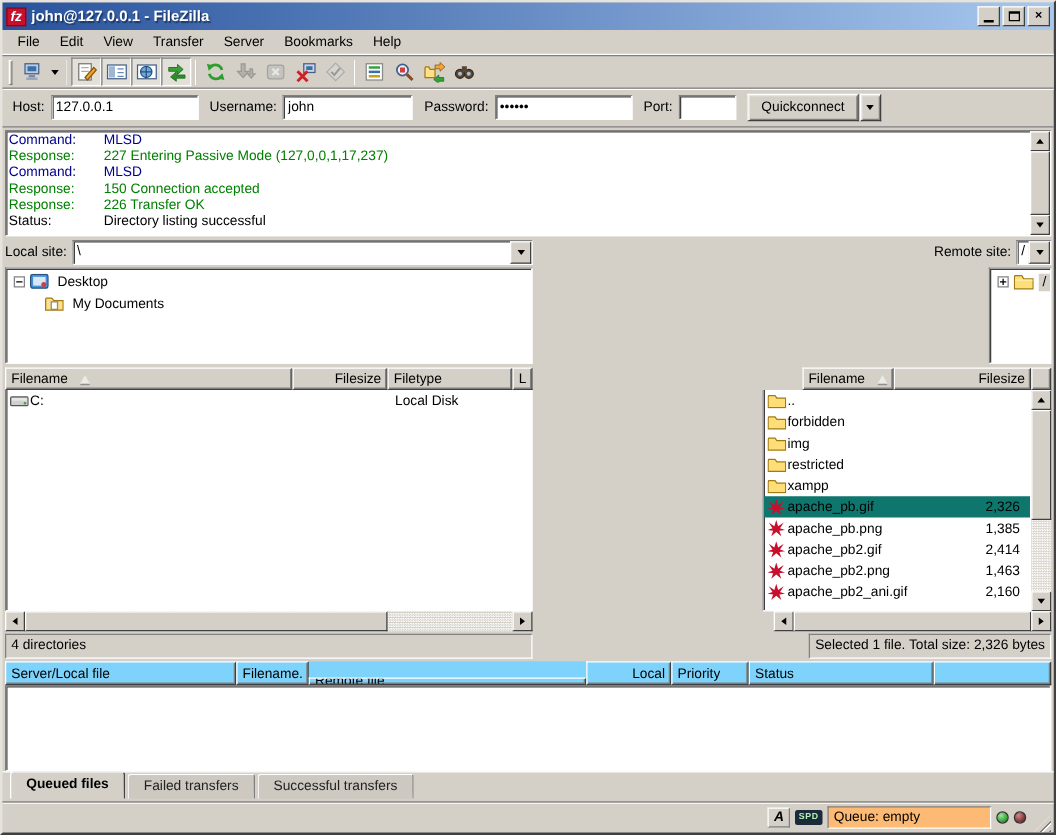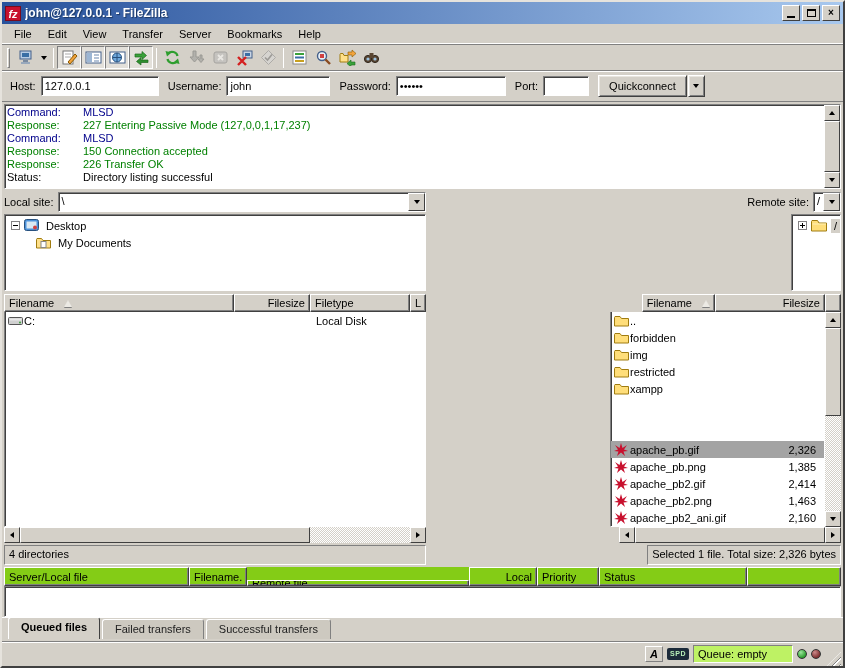--- a/index.html
+++ b/index.html
@@ -81,54 +81,54 @@
 
   
   .listhdr { height:18px; flex:0 0 18px; display:flex; background:#D4D0C8; }
   .hcol { border:1px solid; border-color:#fff #404040 #404040 #fff; box-shadow:inset -1px -1px 0 #808080; padding:1px 4px; display:flex; align-items:center; white-space:nowrap; overflow:hidden; }
   .hcol .txt { overflow:hidden; text-overflow:clip; }
   .sort-tri { width:0; height:0; border-left:4px solid transparent; border-right:4px solid transparent; border-bottom:7px solid #ECEAE4; margin-left:10px; filter:drop-shadow(0 1px 0 #808080); }
   .listbody { flex:1; background:#fff; border:1px solid; border-color:#808080 #fff #fff #808080; border-top:none; box-shadow:inset 1px 0 0 #404040; overflow:hidden; }
   .lrow { height:17px; display:flex; align-items:center; white-space:nowrap; }
   .lrow .c-name { flex:1; display:flex; align-items:center; padding-left:2px; overflow:hidden; }
   .lrow .c-size { flex:0 0 98px; text-align:right; padding-right:8px; }
-  .row-sel { background:#a3a3a3;margin-top:44px; }
+  .row-sel { background:#0f766e; }
   .ficon { width:17px; flex:0 0 17px; display:inline-flex; justify-content:center; }
   .listzone { display:flex; flex:1; min-height:0; }
   .listcol { flex:1; display:flex; flex-direction:column; min-width:0; }
 
   .panestatus { height:20px; flex:0 0 20px; margin-top:2px; border:1px solid; border-color:#808080 #fff #fff #808080; padding:2px 4px; white-space:nowrap; overflow:hidden; }
 
   
   .lc-name { flex:0 0 230px; }
   .lc-size { flex:0 0 76px; justify-content:flex-end; }
   .lc-type { flex:0 0 100px; }
   .lc-last { flex:1; }
   .lrow-local .c-name { flex:0 0 230px; }
   .lrow-local .c-size { flex:0 0 76px; }
   .lrow-local .c-type { flex:0 0 100px; padding-left:5px; }
 
   .rc-name { flex:1; }
   .rc-size { flex:0 0 110px; justify-content:flex-end; }
 
   
-  .queuehdr { height:19px; flex:0 0 19px; display:flex; background:#84cc16; margin:1px 2px 0 2px;justify-content:center; }
+  .queuehdr { height:19px; flex:0 0 19px; display:flex; background:#7dd3fc; margin:1px 2px 0 2px;justify-content:center; }
   .queuebody { flex:1; background:#fff; border:1px solid; border-color:#808080 #fff #fff #808080; box-shadow:inset 1px 1px 0 #404040; margin:0 2px; }
   .qc0{flex:0 0 185px;} .qc1{flex:0 0 58px;} .qc2{flex:0 0 222px;margin-top:13px;} .qc3{flex:0 0 68px; justify-content:flex-end;} .qc4{flex:0 0 62px;} .qc5{flex:0 0 148px;} .qc6{flex:1;}
 
   .tabs { height:24px; flex:0 0 24px; display:flex; align-items:flex-start; padding:1px 4px 0 6px; gap:2px; border-top:1px solid #fff; }
   .tab { height:20px; padding:3px 12px 0 12px; background:#CDC9C0; border:1px solid; border-color:#fff #808080 #808080 #fff; border-bottom:none; border-radius:3px 3px 0 0; color:#222; }
   .tab-active { background:#D4D0C8; font-weight:bold; height:22px; margin-top:-2px; color:#000; border-color:#fff #404040 transparent #fff; }
 
   
   .statusbar { height:25px; flex:0 0 25px; border-top:1px solid #808080; box-shadow:inset 0 1px 0 #fff; display:flex; align-items:center; padding:0 2px 0 6px; gap:4px; }
   .sb-spacer { flex:1; }
   .ind-ascii { width:18px; height:16px; border:1px solid; border-color:#fff #808080 #808080 #fff; display:flex; align-items:center; justify-content:center; font-weight:bold; font-size:11px; font-style:italic; }
   .ind-spd { height:12px; padding:1px 3px; background:#1C2B3A; color:#B8F0B8; font-size:7px; font-weight:bold; line-height:10px; border-radius:2px; letter-spacing:0.5px; }
-  .queuebox { width:100px; height:18px; border:1px solid; border-color:#808080 #fff #fff #808080; background:#bef264; padding:2px 4px; white-space:nowrap; }
+  .queuebox { width:131px; height:18px; border:1px solid; border-color:#808080 #fff #fff #808080; background:#fdba74; padding:2px 4px; white-space:nowrap; }
   .led { width:10px; height:10px; border-radius:50%; border:1px solid #333; }
   .led-green { background:radial-gradient(circle at 35% 30%, #9CE69C, #2E9E2E 70%); }
   .led-red { background:radial-gradient(circle at 35% 30%, #C88, #7E3030 70%); }
   .grip { width:14px; height:14px; align-self:flex-end; background:repeating-linear-gradient(135deg, transparent 0 3px, #808080 3px 4px, #fff 4px 5px); clip-path:polygon(100% 0, 100% 100%, 0 100%); margin-left:2px; }
 
   svg { display:block; }
 </style>
 </head>
 <body>
 

